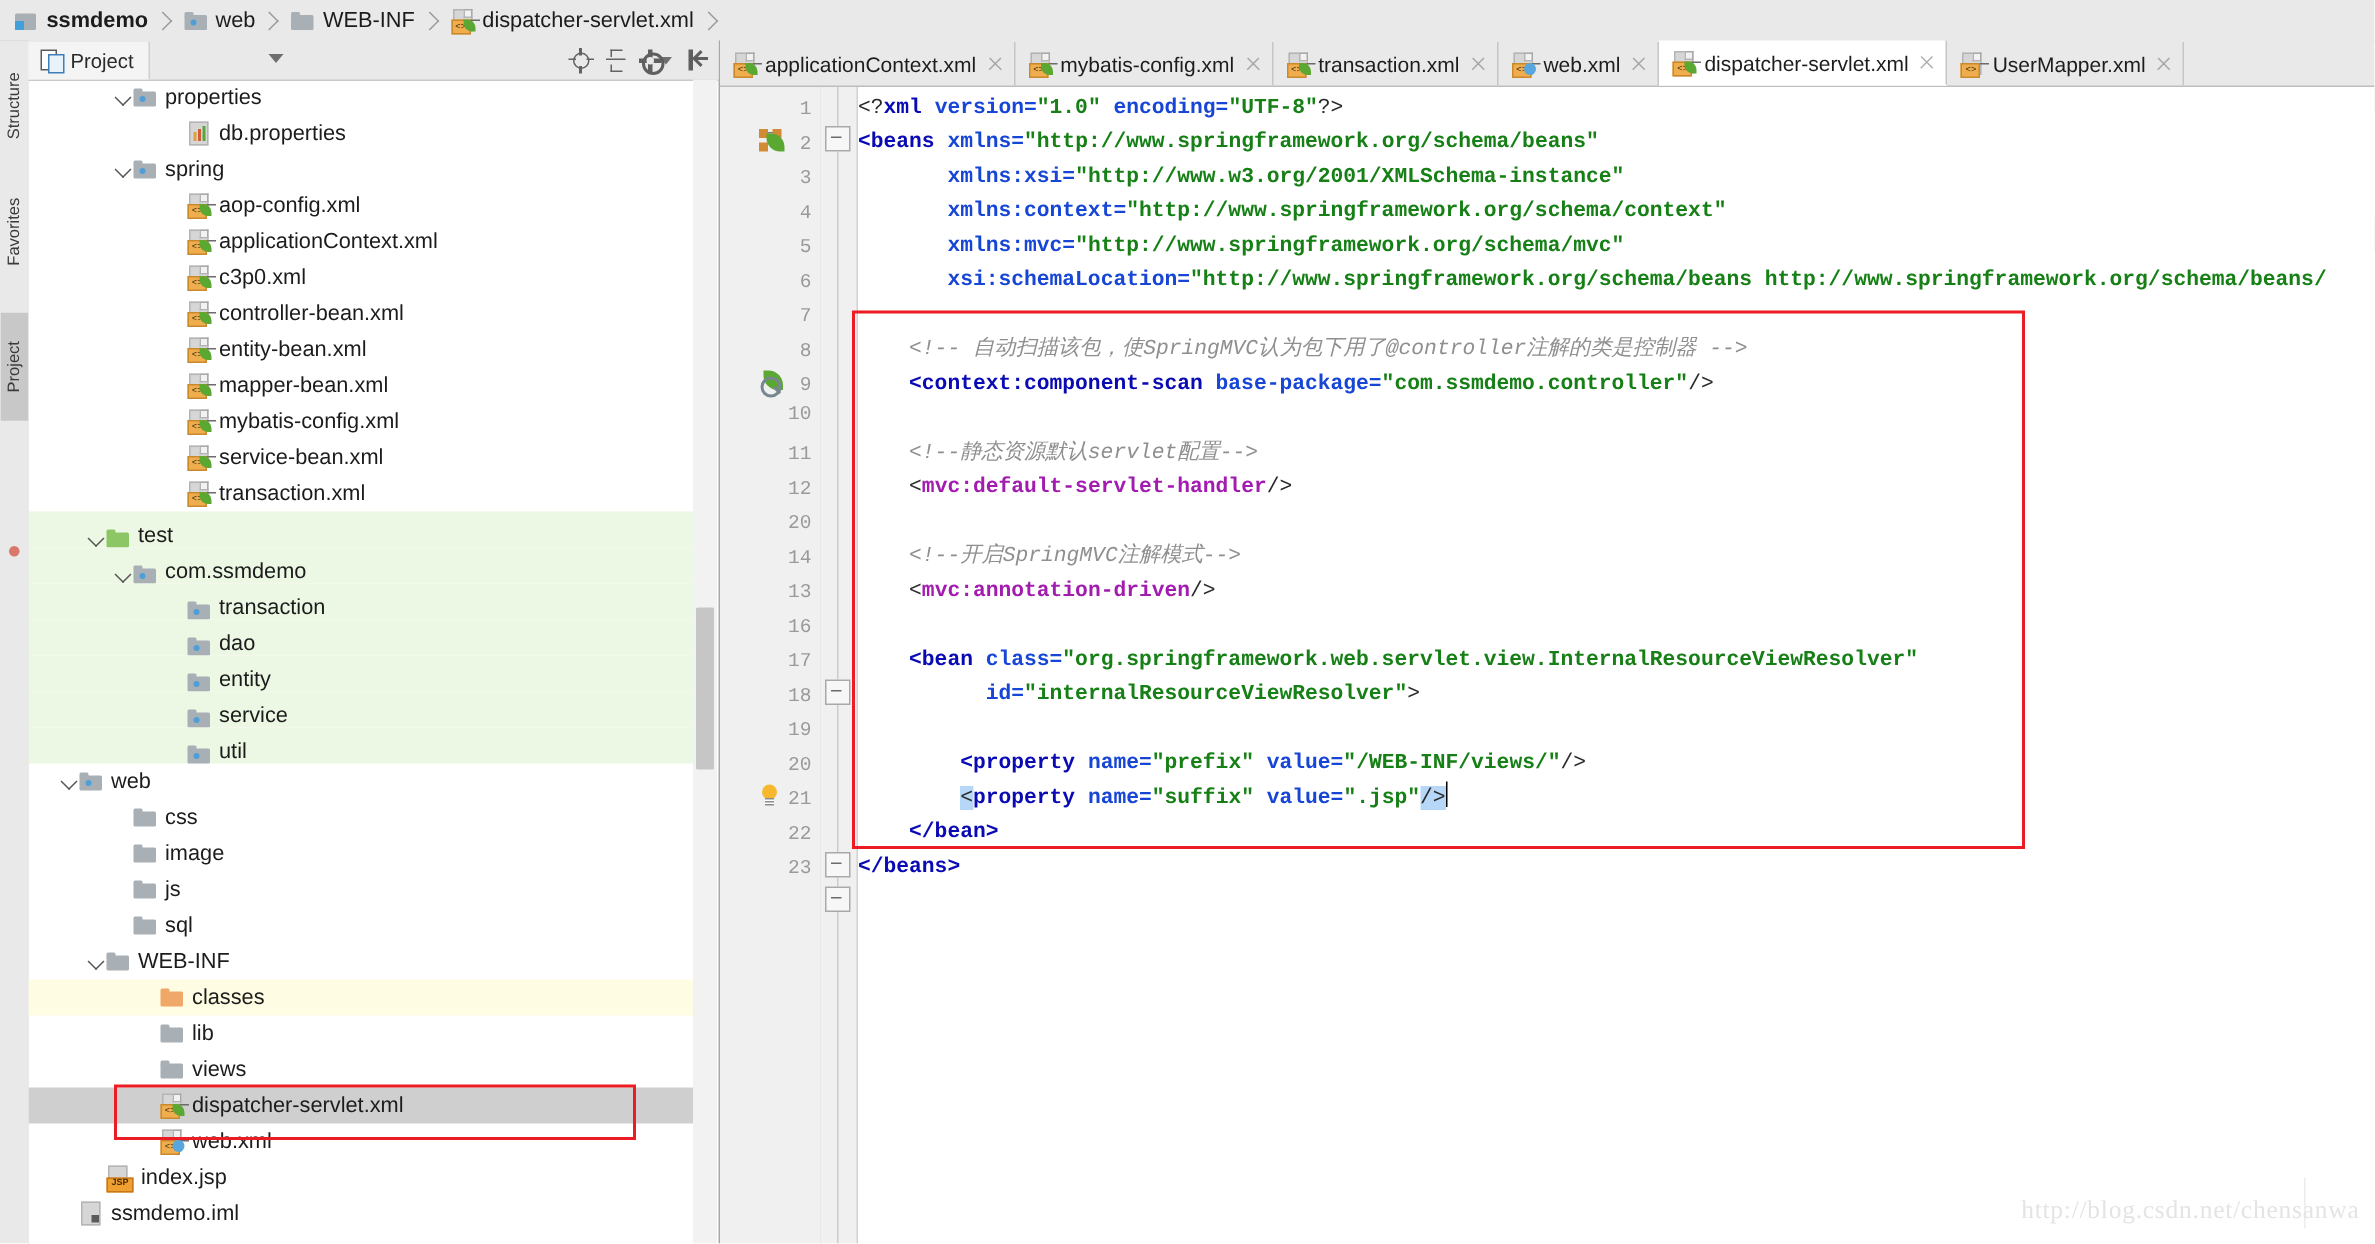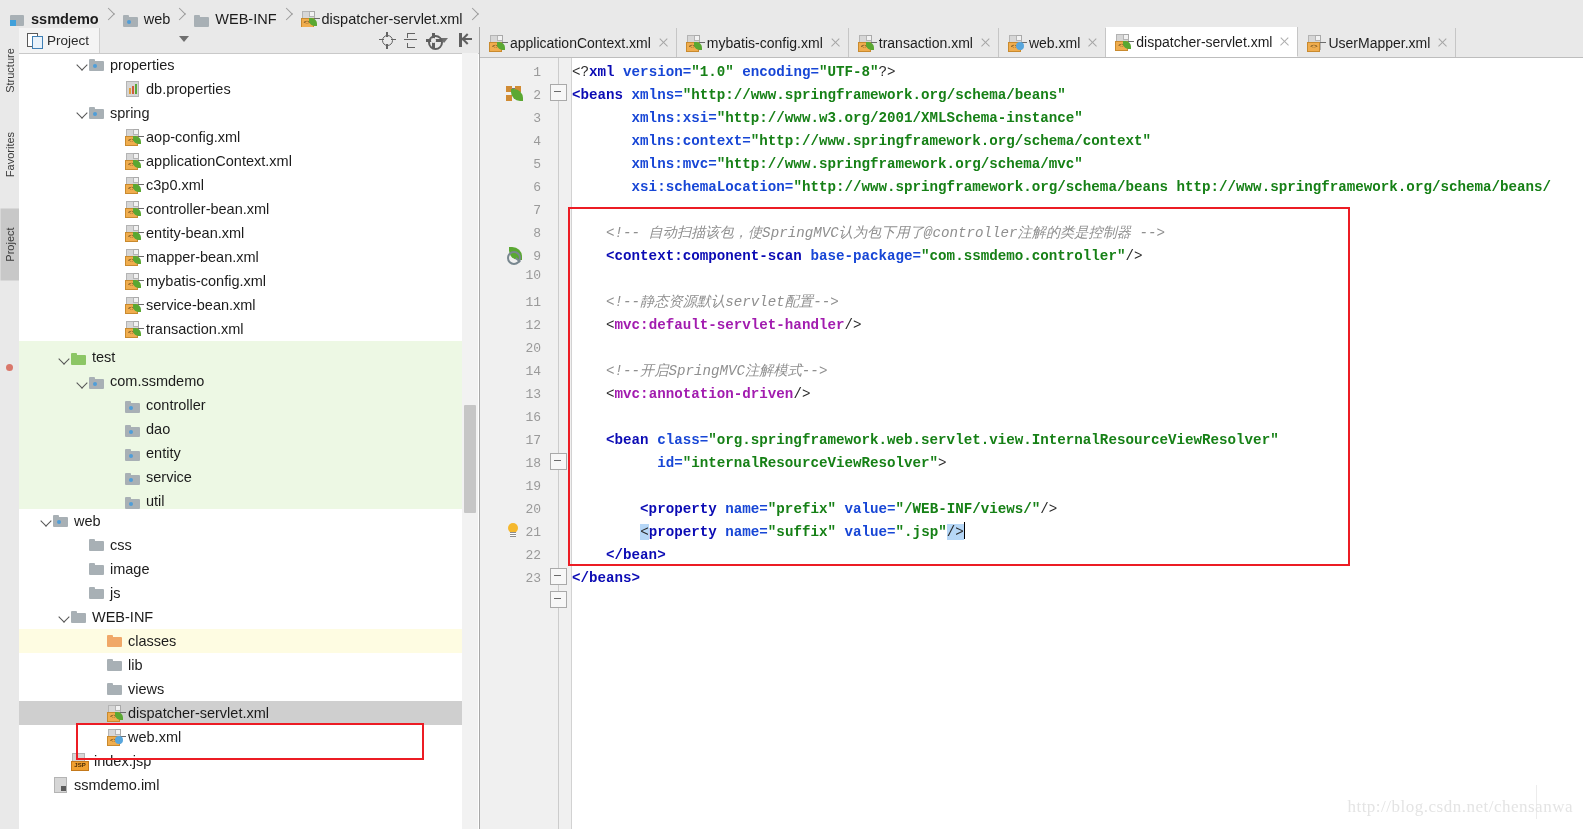--- a/index.html
+++ b/index.html
@@ -12,21 +12,21 @@
   }
   #app{position:relative;width:1583px;height:829px;}
 
   
   .crumbbar{
     position:absolute;left:0;top:0;width:1583px;height:27px;
     background:#e9e9e9;border-bottom:1px solid #bdbdbd;
     display:flex;align-items:center;
   }
   .crumb{
-    position:relative;display:flex;align-items:flex-end;height:27px;
+    position:relative;display:flex;align-items:center;height:27px;
     padding:0 16px 0 8px;font-size:14.5px;color:#1c1c1c;
   }
   .crumb .lbl{margin-left:6px;white-space:nowrap;}
   .crumb.bold .lbl{font-weight:bold;}
   .crumb .chev{
     position:absolute;right:2px;top:50%;width:8px;height:8px;
     border-top:1.4px solid #9a9a9a;border-right:1.4px solid #9a9a9a;
     transform:translateY(-50%) rotate(45deg);
   }
 
@@ -477,21 +477,21 @@
           <span class="nm">com.ssmdemo</span>
         </div>
         <div class="trow green">
           <span class="spacer" style="width: 94px;"></span>
           <span class="arrow"></span>
           <span class="ic ic-folder">
             <span class="ftab"></span>
             <span class="fbody"></span>
             <span class="fdot"></span>
           </span>
-          <span class="nm">controller</span>
+          <span class="nm">transaction</span>
         </div>
         <div class="trow green">
           <span class="spacer" style="width: 94px;"></span>
           <span class="arrow"></span>
           <span class="ic ic-folder">
             <span class="ftab"></span>
             <span class="fbody"></span>
             <span class="fdot"></span>
           </span>
           <span class="nm">dao</span>
@@ -555,20 +555,29 @@
           <span class="nm">image</span>
         </div>
         <div class="trow">
           <span class="spacer" style="width: 58px;"></span>
           <span class="arrow"></span>
           <span class="ic ic-folder plain">
             <span class="ftab"></span>
             <span class="fbody"></span>
           </span>
           <span class="nm">js</span>
+        </div>
+        <div class="trow">
+          <span class="spacer" style="width: 58px;"></span>
+          <span class="arrow"></span>
+          <span class="ic ic-folder plain">
+            <span class="ftab"></span>
+            <span class="fbody"></span>
+          </span>
+          <span class="nm">sql</span>
         </div>
         <div class="trow">
           <span class="spacer" style="width: 40px;"></span>
           <span class="arrow open"></span>
           <span class="ic ic-folder plain">
             <span class="ftab"></span>
             <span class="fbody"></span>
           </span>
           <span class="nm">WEB-INF</span>
         </div>

